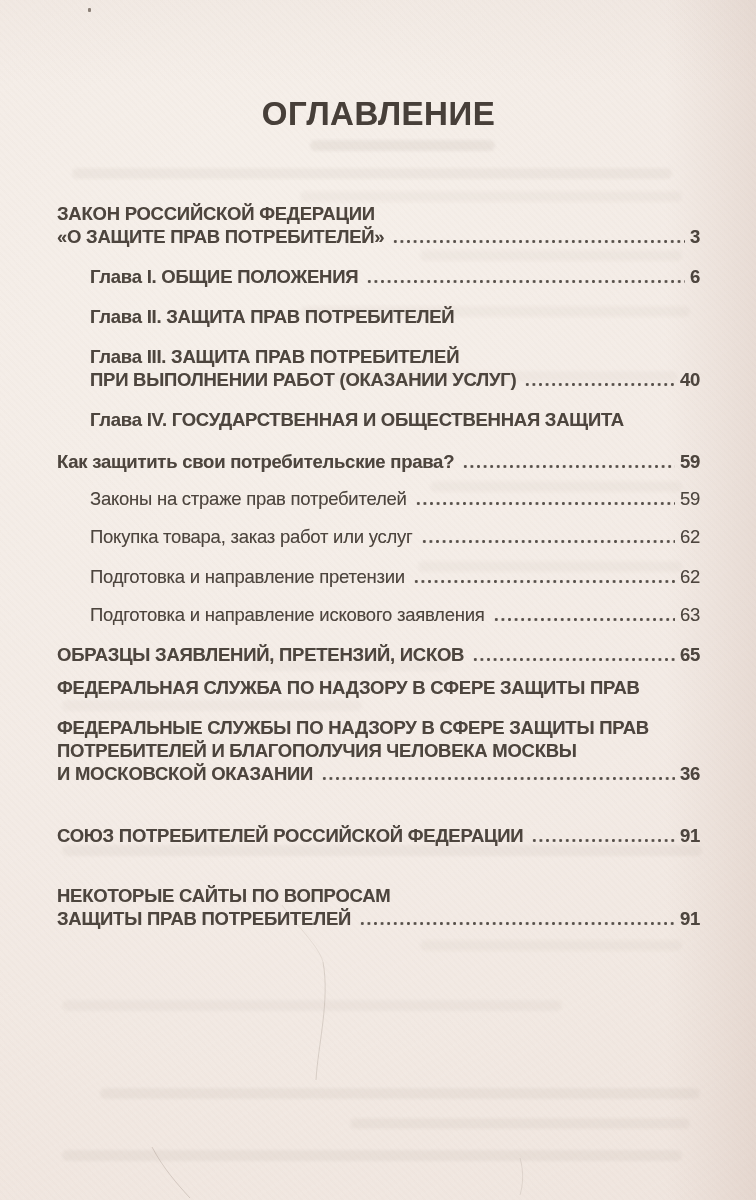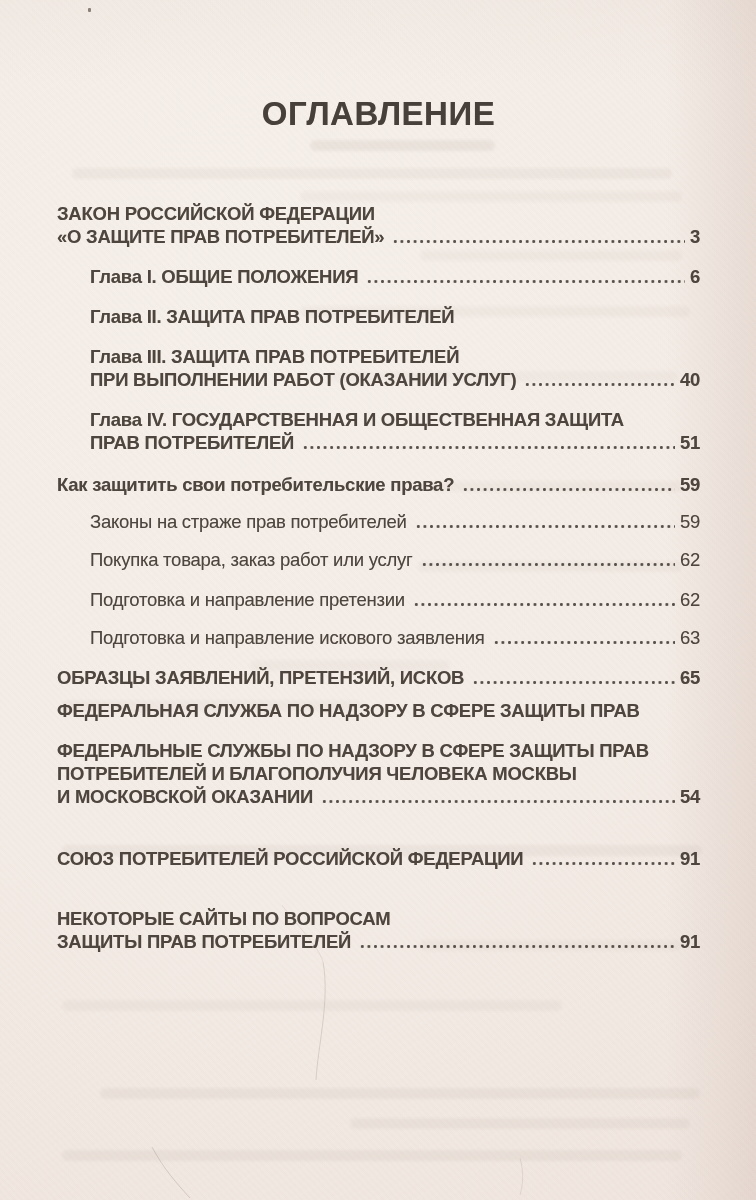--- a/index.html
+++ b/index.html
@@ -170,25 +170,20 @@
           <div class="toc-line">
             <span class="label">ПРИ ВЫПОЛНЕНИИ РАБОТ (ОКАЗАНИИ УСЛУГ)</span>
             <span class="leader"></span>
             <span class="pageno">40</span>
           </div>
         </div>
         <div class="toc-entry level-1 w-bold">
           <div class="toc-line">
             <span class="label">Глава IV.  ГОСУДАРСТВЕННАЯ И ОБЩЕСТВЕННАЯ ЗАЩИТА</span>
           </div>
-          <div class="toc-line">
-            <span class="label">ПРАВ ПОТРЕБИТЕЛЕЙ</span>
-            <span class="leader"></span>
-            <span class="pageno">51</span>
-          </div>
         </div>
         <div class="toc-entry level-0 w-bold">
           <div class="toc-line">
             <span class="label">Как защитить свои потребительские права?</span>
             <span class="leader"></span>
             <span class="pageno">59</span>
           </div>
         </div>
         <div class="toc-entry level-1 w-normal">
           <div class="toc-line">
@@ -233,21 +228,21 @@
         <div class="toc-entry level-0 w-bold">
           <div class="toc-line">
             <span class="label">ФЕДЕРАЛЬНЫЕ СЛУЖБЫ ПО НАДЗОРУ В СФЕРЕ ЗАЩИТЫ ПРАВ</span>
           </div>
           <div class="toc-line">
             <span class="label">ПОТРЕБИТЕЛЕЙ И БЛАГОПОЛУЧИЯ ЧЕЛОВЕКА МОСКВЫ</span>
           </div>
           <div class="toc-line">
             <span class="label">И МОСКОВСКОЙ ОКАЗАНИИ</span>
             <span class="leader"></span>
-            <span class="pageno">54</span>
+            <span class="pageno">36</span>
           </div>
         </div>
         <div class="toc-entry level-0 w-bold">
           <div class="toc-line">
             <span class="label">СОЮЗ ПОТРЕБИТЕЛЕЙ РОССИЙСКОЙ ФЕДЕРАЦИИ</span>
             <span class="leader"></span>
             <span class="pageno">91</span>
           </div>
         </div>
         <div class="toc-entry level-0 w-bold">

